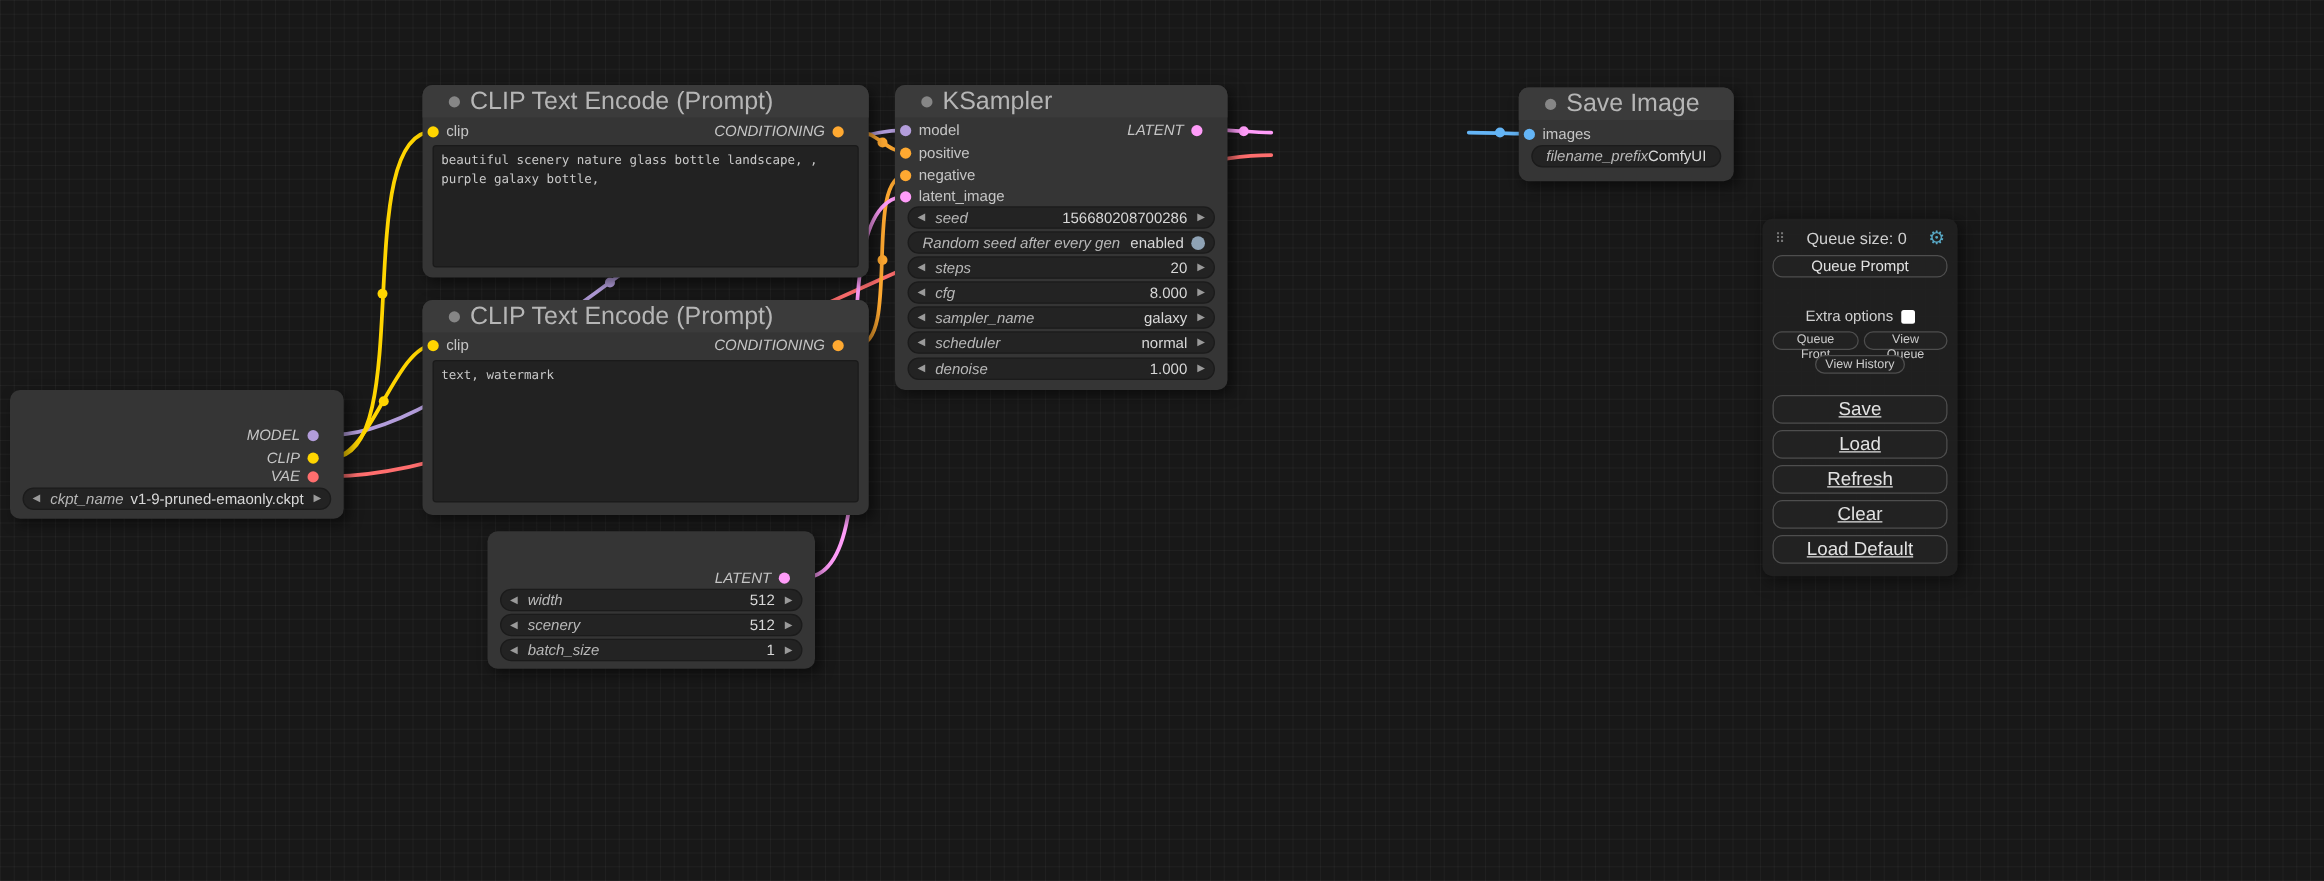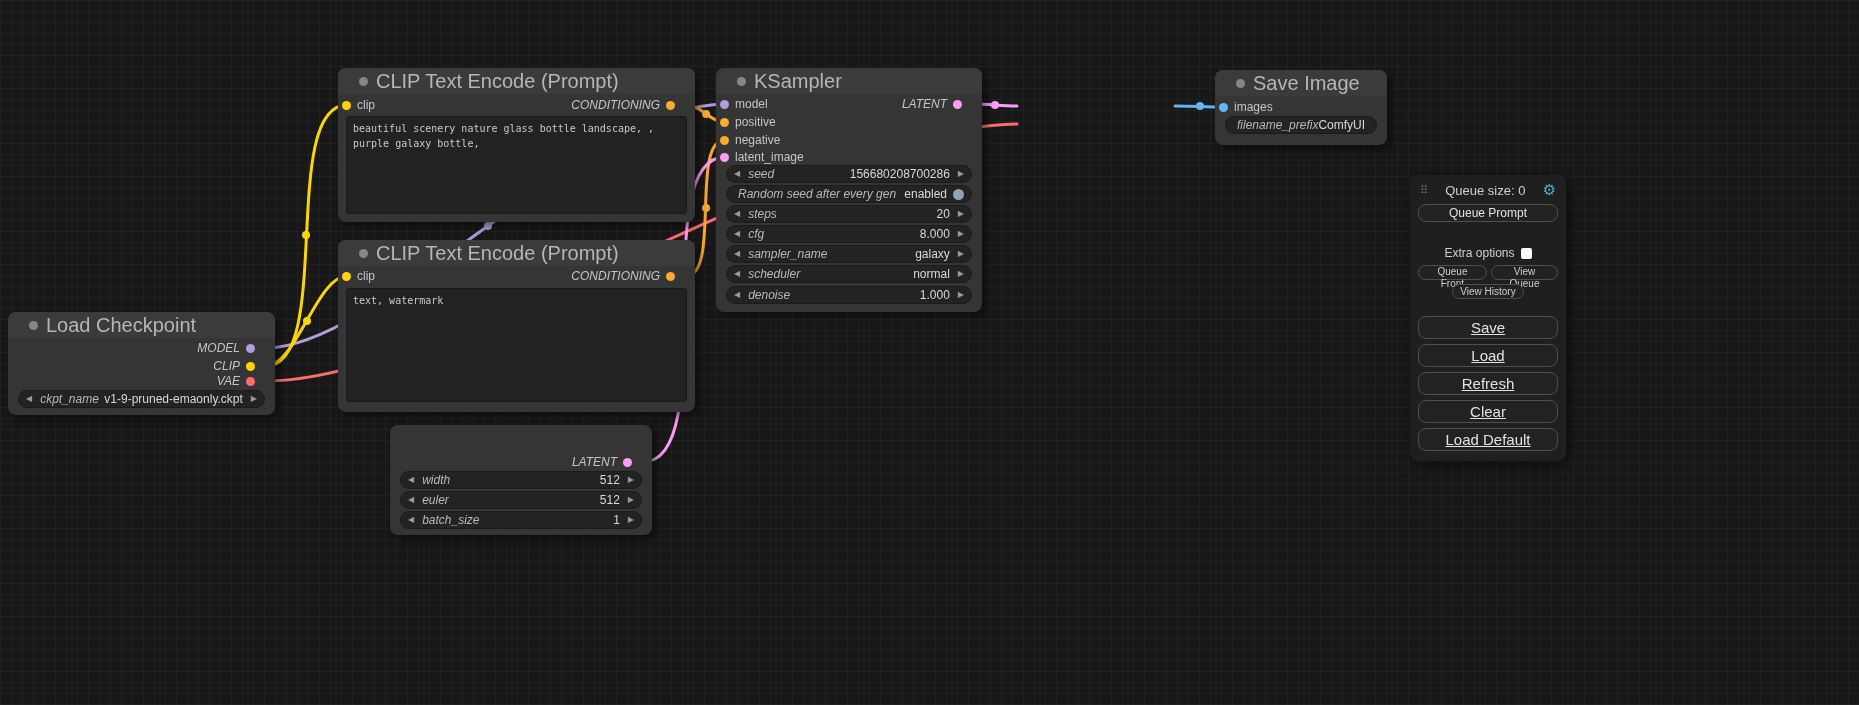--- a/index.html
+++ b/index.html
@@ -79,24 +79,20 @@
     <circle cx="706" cy="208" r="4" fill="#FFA931"></circle>
     <path d="M643,462 C722,462 646,157 725,157" stroke="#FF9CF9"></path>
     <circle cx="684" cy="310" r="4" fill="#FF9CF9"></circle>
     <path d="M973,104 C990,104 1000,106 1017,106" stroke="#FF9CF9"></path>
     <circle cx="995" cy="105" r="4" fill="#FF9CF9"></circle>
     <path d="M1175,106 C1192,106 1207,107 1224,107" stroke="#64B5F6"></path>
     <circle cx="1200" cy="106" r="4" fill="#64B5F6"></circle>
   </svg>
 
   <div class="node" style="left:8px;top:312px;width:267px;height:103px">
-    <div class="node-title">
-      <span class="collapse-dot"></span>
-      <span>Load Checkpoint</span>
-    </div>
     <div class="slot out" style="top:28px">
       <span class="dot" style="background:#B39DDB"></span>
       <span>MODEL</span>
     </div>
     <div class="slot out" style="top:46px">
       <span class="dot" style="background:#FFD500"></span>
       <span>CLIP</span>
     </div>
     <div class="slot out" style="top:61px">
       <span class="dot" style="background:#FF6E6E"></span>
@@ -148,21 +144,21 @@
       <span>LATENT</span>
     </div>
     <div class="widget" style="top:46px">
       <span class="arrow">◀</span>
       <span class="wlabel">width</span>
       <span class="wvalue">512</span>
       <span class="arrow">▶</span>
     </div>
     <div class="widget" style="top:66px">
       <span class="arrow">◀</span>
-      <span class="wlabel">euler</span>
+      <span class="wlabel">scenery</span>
       <span class="wvalue">512</span>
       <span class="arrow">▶</span>
     </div>
     <div class="widget" style="top:86px">
       <span class="arrow">◀</span>
       <span class="wlabel">batch_size</span>
       <span class="wvalue">1</span>
       <span class="arrow">▶</span>
     </div>
   </div>

